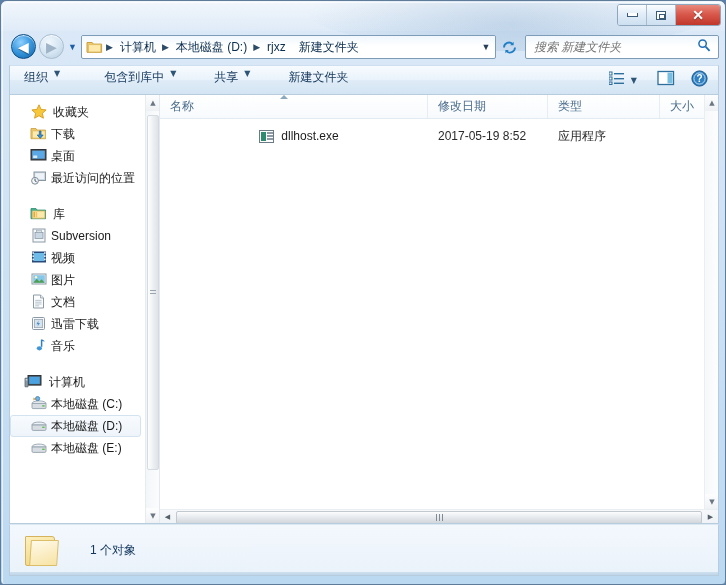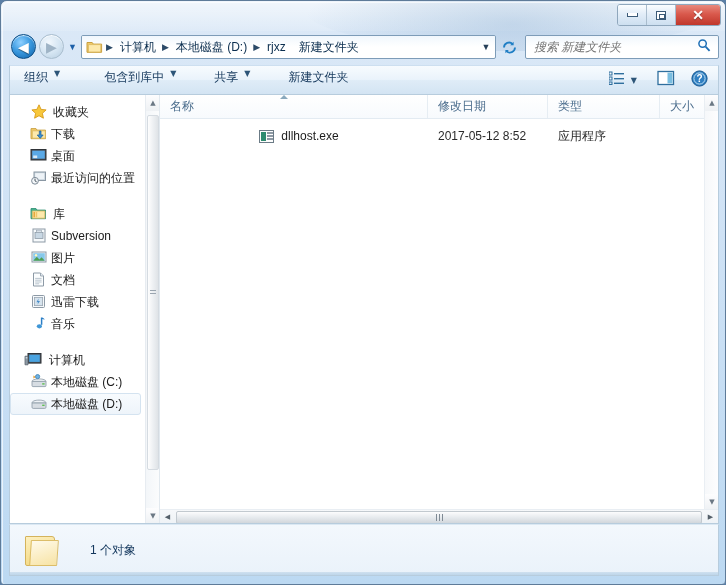--- a/index.html
+++ b/index.html
@@ -502,20 +502,37 @@
               <rect x="2" y="1" width="12" height="13" fill="#f7fafc" stroke="#8d9aa6" stroke-width="1"></rect>
               <rect x="4" y="4.4" width="8" height="6" fill="#c9d8e4" stroke="#8d9aa6" stroke-width=".8"></rect>
               <rect x="5.4" y="2.2" width="5" height="2" fill="#e6edf3" stroke="#9aa7b2" stroke-width=".7"></rect>
             </svg>
           </span>
           <span>Subversion</span>
         </div>
         <div class="navitem child">
           <span class="navicon" style="position:absolute;left:20px;">
             <svg width="16" height="14" viewBox="0 0 16 14">
+              <rect x="1" y="1.5" width="14" height="11" fill="#2a4a7a"></rect>
+              <rect x="2.6" y="3" width="10.8" height="8" fill="#6fbbe8"></rect>
+              <g fill="#dfeaf5">
+                <rect x="1.4" y="2.2" width="1.6" height="1.6"></rect>
+                  <rect x="1.4" y="5.4" width="1.6" height="1.6"></rect>
+                <rect x="1.4" y="8.6" width="1.6" height="1.6"></rect>
+                  <rect x="13" y="2.2" width="1.6" height="1.6"></rect>
+                <rect x="13" y="5.4" width="1.6" height="1.6"></rect>
+                  <rect x="13" y="8.6" width="1.6" height="1.6"></rect>
+              </g>
+            </svg>
+          </span>
+          <span>视频</span>
+        </div>
+        <div class="navitem child">
+          <span class="navicon" style="position:absolute;left:20px;">
+            <svg width="16" height="14" viewBox="0 0 16 14">
               <rect x="1" y="2" width="14" height="10" fill="#f4f8fb" stroke="#8c99a5" stroke-width="1"></rect>
               <rect x="2.2" y="3.2" width="11.6" height="7.6" fill="#86c8ea"></rect>
               <path d="M2.2 10.8l3.6-4 2.6 2.6 2.2-2.2 3.2 3.6z" fill="#4f9e52"></path>
               <circle cx="5" cy="5.3" r="1.2" fill="#fff6bd"></circle>
             </svg>
           </span>
           <span>图片</span>
         </div>
         <div class="navitem child">
           <span class="navicon" style="position:absolute;left:20px;">
@@ -578,20 +595,30 @@
         <div class="navitem child selected">
           <span class="navicon" style="position:absolute;left:20px;">
             <svg width="18" height="14" viewBox="0 0 18 14">
               <path d="M2 6.8h14v4.4a1.2 1.2 0 0 1-1.2 1.2H3.2A1.2 1.2 0 0 1 2 11.2z" fill="#d7dde3" stroke="#93a0ab" stroke-width=".9"></path>
               <path d="M2 6.8c0-1.5 3.1-2.7 7-2.7s7 1.2 7 2.7z" fill="#eef2f6" stroke="#93a0ab" stroke-width=".9"></path>
               <rect x="12.2" y="8.6" width="2.4" height="1.4" fill="#5fbf52"></rect>
             </svg>
           </span>
           <span>本地磁盘 (D:)</span>
         </div>
+        <div class="navitem child">
+          <span class="navicon" style="position:absolute;left:20px;">
+            <svg width="18" height="14" viewBox="0 0 18 14">
+              <path d="M2 6.8h14v4.4a1.2 1.2 0 0 1-1.2 1.2H3.2A1.2 1.2 0 0 1 2 11.2z" fill="#d7dde3" stroke="#93a0ab" stroke-width=".9"></path>
+              <path d="M2 6.8c0-1.5 3.1-2.7 7-2.7s7 1.2 7 2.7z" fill="#eef2f6" stroke="#93a0ab" stroke-width=".9"></path>
+              <rect x="12.2" y="8.6" width="2.4" height="1.4" fill="#5fbf52"></rect>
+            </svg>
+          </span>
+          <span>本地磁盘 (E:)</span>
+        </div>
       </div>
 
       <div id="navscroll">
         <div class="sb-arrow up">
           <span>▲</span>
         </div>
         <div id="navthumb">
           <span class="grip"></span>
         </div>
         <div class="sb-arrow down">
@@ -619,21 +646,21 @@
           <span>大小</span>
         </div>
       </div>
 
       <div id="rows">
         <div class="frow">
           <div class="fcell name">
             <span class="exeicon"></span>
             <span>dllhost.exe</span>
           </div>
-          <div class="fcell date">2017-05-12 8:52</div>
+          <div class="fcell date">2017-05-19 8:52</div>
           <div class="fcell type">应用程序</div>
           <div class="fcell size"></div>
         </div>
       </div>
 
       <div id="fp-vscroll">
         <div class="sb-arrow up">
           <span>▲</span>
         </div>
         <div class="sb-arrow down">

